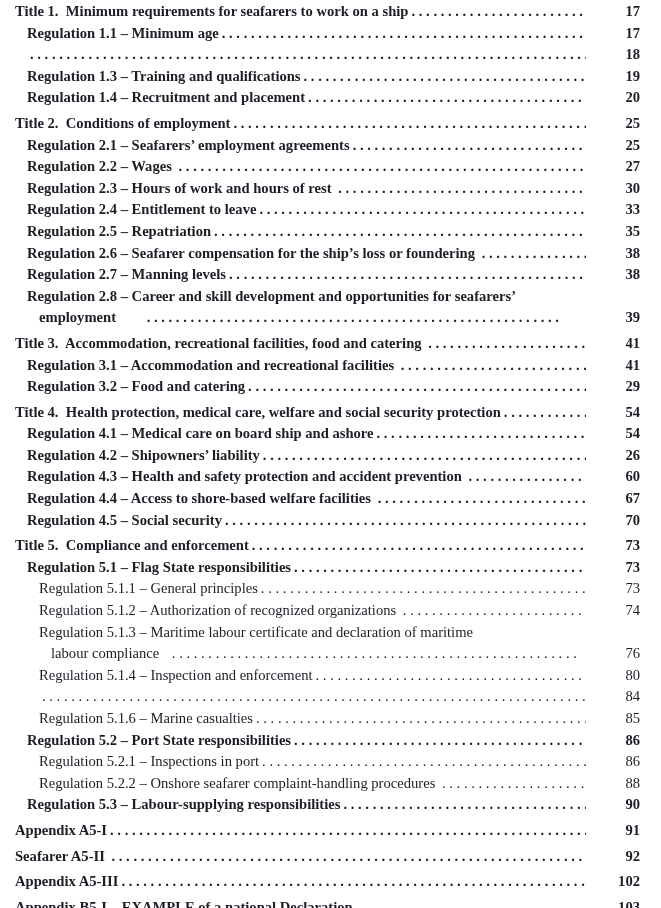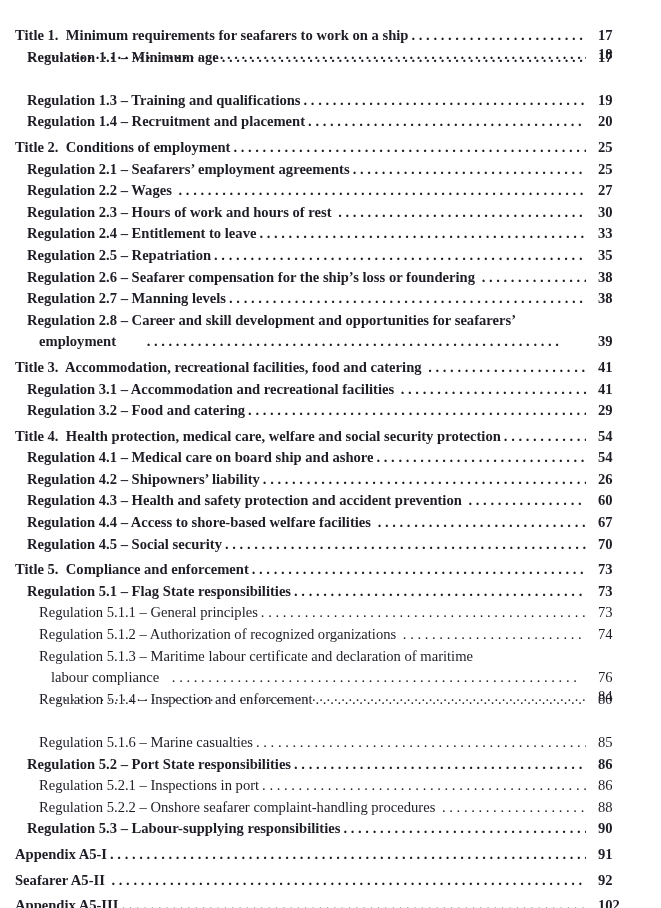--- a/index.html
+++ b/index.html
@@ -29,36 +29,35 @@
   
   .l1 .line { padding-left: 12px; font-weight: bold; }
   .l2 .line { padding-left: 24px; }
   
   .line.cont { padding-left: 12px; }
   .l1 .line.cont { padding-left: 24px; gap: 24px; }
   .l2 .line.cont { padding-left: 36px; gap: 6px; }
   .text {
     flex: 0 0 auto;
     white-space: pre;
-    margin-top: 24px;
   }
   .dots {
     flex: 1 1 auto;
     min-width: 0;
     overflow: hidden;
     white-space: nowrap;
     margin: 0 12px 0 3px;
   }
   .dots::after {
     content: ". . . . . . . . . . . . . . . . . . . . . . . . . . . . . . . . . . . . . . . . . . . . . . . . . . . . . . . . . . . . . . . . . . . . . . . . . . . . . . . . . . . . . . . . . . . . . . . . . . . . . . . . . . . . . . . . . . . . . . . . . . . .";
   }
   .page-num {
     flex: 0 0 auto;
     width: 42px;
-    text-align: left;
+    text-align: right;
   }
 </style>
 </head>
 <body>
 
 <div class="toc" id="toc">
     <div class="entry l0 bold">
       <div class="line">
         <span class="text">Title 1.  Minimum requirements for seafarers to work on a ship</span>
         <span class="dots"></span>

